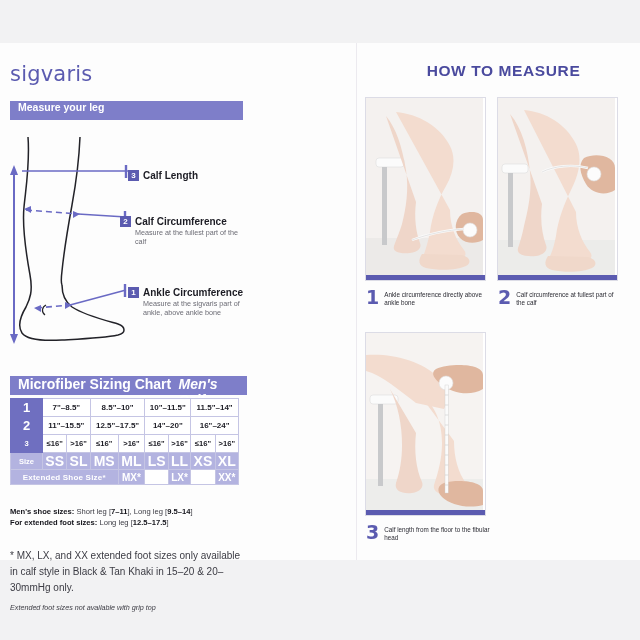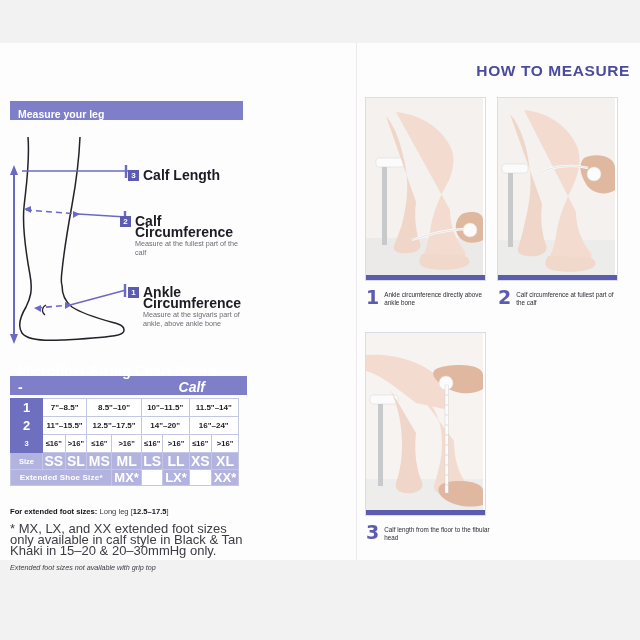--- a/index.html
+++ b/index.html
@@ -28,71 +28,71 @@
   
   .brand{
     position:absolute;left:10px;top:62px;
     font-size:21px;letter-spacing:.2px;color:#5b5bb0;
     font-family:"DejaVu Sans", sans-serif;font-weight:400;
   }
 
   
   .bar{
     position:absolute;background:#7e7ec9;color:#ffffff;
-    font-weight:bold;display:flex;align-items:flex-end;
+    font-weight:bold;display:flex;align-items:flex-start;
   }
   .bar-measure{left:10px;top:101px;width:225px;height:19px;padding-left:8px;font-size:10.5px;}
   .bar-chart{left:10px;top:376px;width:229px;height:19px;padding-left:8px;font-size:14px;}
   .bar-chart .ital{font-style:italic;font-weight:bold;margin-left:1px;}
 
   
   .diagram{position:absolute;left:0;top:135px;width:250px;height:240px;}
 
   
   .callout{position:absolute;width:120px;}
   .callout .chead{display:flex;align-items:flex-start;margin-bottom:1px;}
   .cnum{
     width:11px;height:11px;background:#5b5bb0;color:#fff;
     font-size:8px;font-weight:bold;line-height:11px;text-align:center;
     flex:0 0 auto;margin-right:4px;
   }
-  .ctitle{font-size:14px;font-weight:bold;color:#1c1c24;line-height:11px;}
+  .ctitle{font-size:10px;font-weight:bold;color:#1c1c24;line-height:11px;}
   .cbody{font-size:7.2px;color:#6b6b74;line-height:9.3px;padding-left:15px;}
   .co1{left:128px;top:170px;}
   .co2{left:120px;top:216px;}
   .co3{left:128px;top:287px;}
 
   
   .tbl{position:absolute;left:10px;top:398px;width:229px;border-collapse:collapse;}
   .tbl td{
     border:1px solid #c5c5e4;text-align:center;
     font-size:8px;font-weight:bold;color:#1c1c24;
     height:17px;padding:0;background:#ffffff;
   }
   .tbl td.rownum{
     background:#6f6fc0;color:#ffffff;font-size:13px;width:31px;
     font-weight:bold;border-color:#6f6fc0;
   }
   .tbl tr.sizes td{background:#b3b3e0;color:#ffffff;font-size:14px;height:15px;}
   .tbl tr.sizes td.lbl{font-size:7.5px;}
-  .tbl tr.ext td{background:#b3b3e0;color:#ffffff;font-size:13px;height:14px;}
+  .tbl tr.ext td{background:#b3b3e0;color:#ffffff;font-size:10px;height:14px;}
   .tbl tr.ext td.blank{background:#ffffff;}
   .tbl tr.ext td.extlbl{font-size:8px;letter-spacing:.2px;}
   .tbl tr.three td{font-size:7.6px;}
 
   
   .notes{position:absolute;left:10px;top:506px;width:236px;}
   .nline{font-size:7.6px;color:#3c3c44;line-height:11.4px;}
   .nline b{color:#14141b;}
-  .nsmall{font-size:13px;color:#3c3c44;line-height:11px;margin-top:6px;}
+  .nsmall{font-size:10px;color:#3c3c44;line-height:16px;margin-top:19px;}
   .nital{font-size:7.2px;color:#3c3c44;font-style:italic;line-height:11px;margin-top:6px;}
 
   
   .how-title{
-    position:absolute;left:377px;top:62px;width:253px;text-align:right;
+    position:absolute;left:377px;top:62px;width:253px;text-align:center;
     font-size:15.5px;font-weight:bold;color:#4a4a9e;letter-spacing:.6px;
   }
   .photo{
     position:absolute;background:#fff;border:1px solid #dcdce6;
     overflow:hidden;
   }
   .photo .pbar{position:absolute;left:0;bottom:0;width:100%;height:5px;background:#5b5bb0;}
   .p1{left:365px;top:97px;width:119px;height:182px;}
   .p2{left:497px;top:97px;width:119px;height:182px;}
   .p3{left:365px;top:332px;width:119px;height:182px;}
@@ -108,20 +108,21 @@
 </style>
 </head>
 <body>
 
 <div class="page">
 
   <div class="left-panel"></div>
   <div class="right-panel"></div>
   <div class="panel-divider"></div>
 
+  <div class="brand">sigvaris</div>
 
   <div class="bar bar-measure">
     <span>Measure your leg</span>
   </div>
 
   <div class="diagram">
     <svg width="250" height="240" viewBox="0 0 250 240">
 
       <path d="M28 2 C30 28, 26 52, 24 72 C22 92, 26 118, 30 140 C33 156, 30 164, 26 172
                C20 182, 18 192, 22 198 C27 205, 45 206, 62 205 C80 204, 104 203, 118 200
@@ -222,20 +223,23 @@
       <td>MX*</td>
       <td class="blank"></td>
       <td>LX*</td>
       <td class="blank"></td>
       <td>XX*</td>
     </tr>
   </tbody>
     </table>
 
   <div class="notes">
+    <div class="nline">
+      <b>Men's shoe sizes:</b><span> Short leg [</span><b>7–11</b><span>], Long leg [</span><b>9.5–14</b><span>]</span>
+    </div>
     <div class="nline">
       <b>For extended foot sizes:</b><span> Long leg [</span><b>12.5–17.5</b><span>]</span>
     </div>
     <div class="nsmall">* MX, LX, and XX extended foot sizes only available in calf style in Black &amp; Tan Khaki in 15–20 &amp; 20–30mmHg only.</div>
     <div class="nital">Extended foot sizes not available with grip top</div>
   </div>
 
   <div class="how-title">HOW TO MEASURE</div>
 
   <div class="photo p1">

